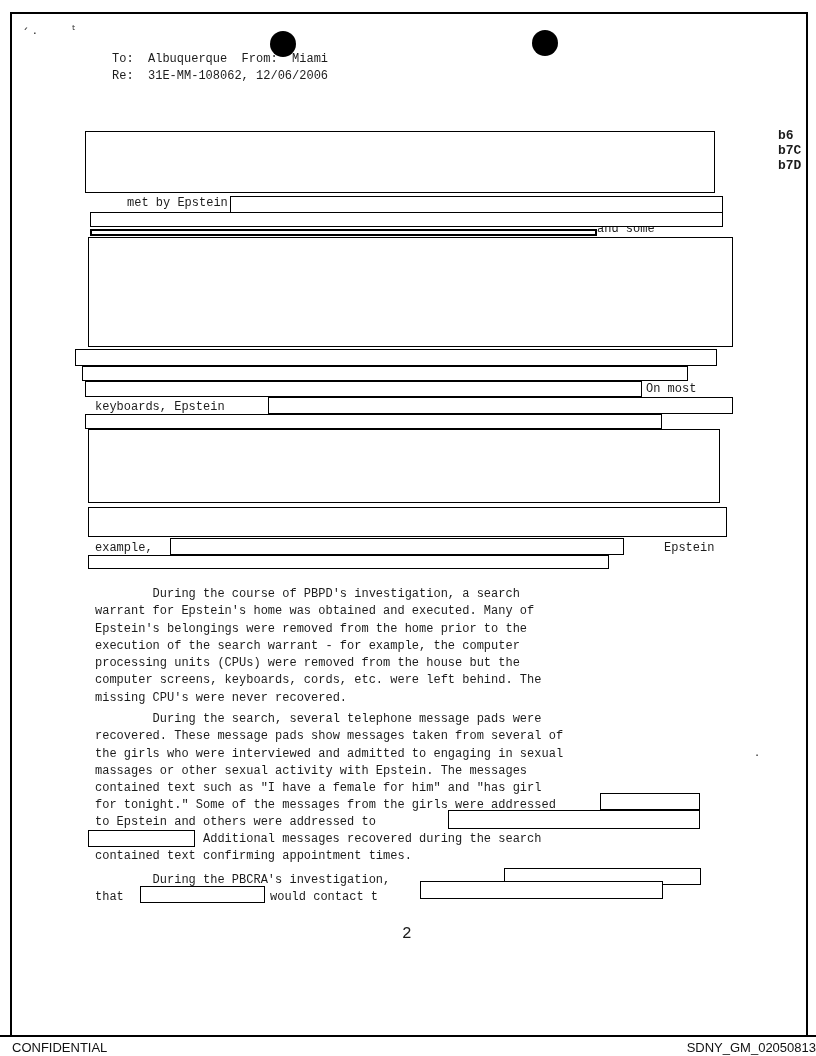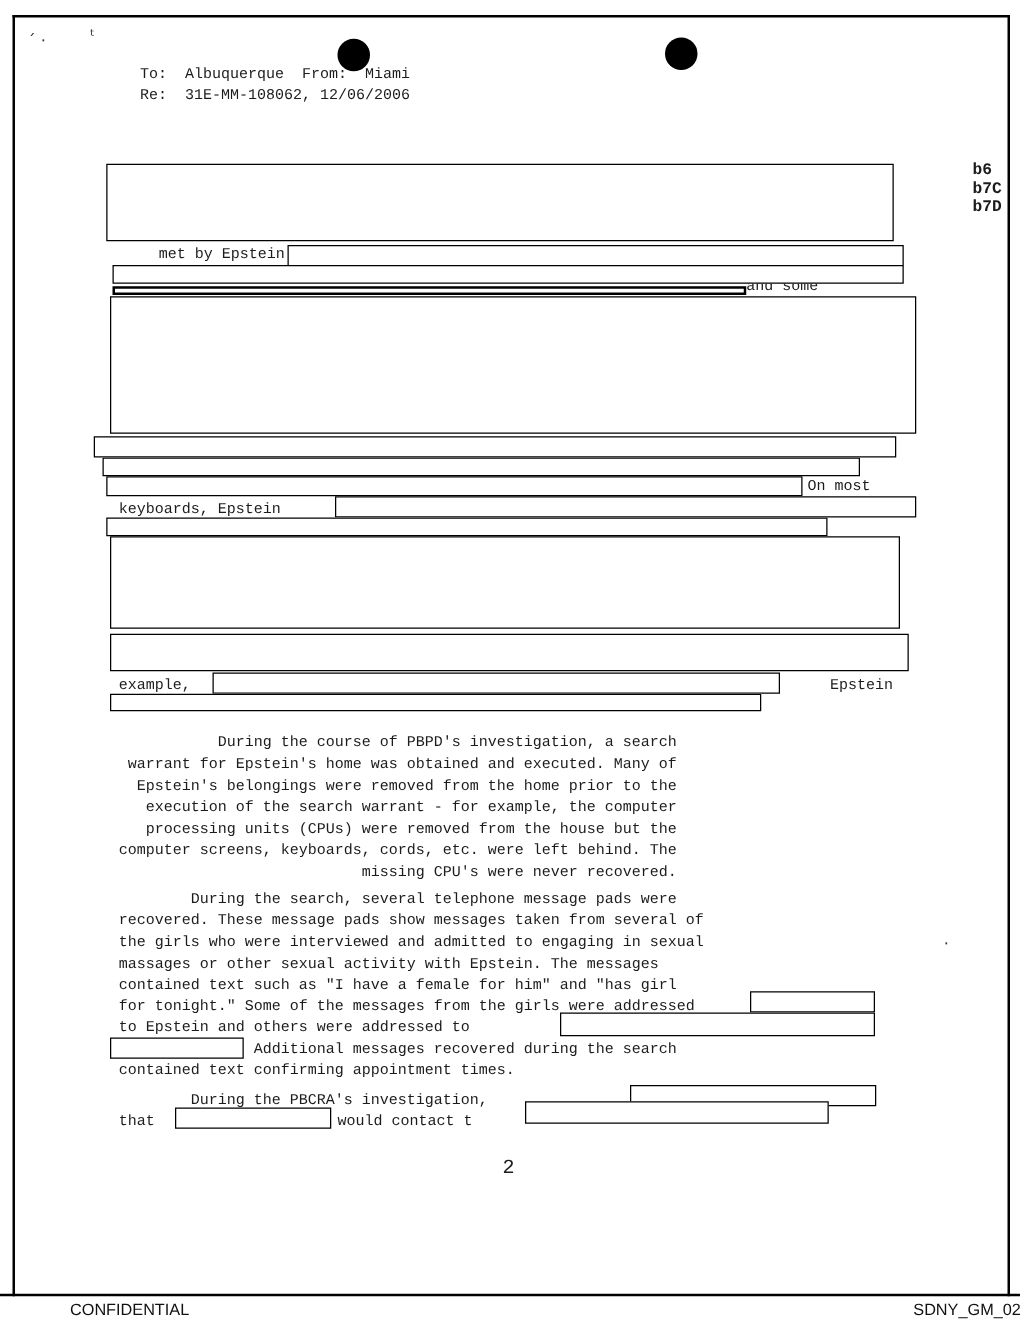--- a/index.html
+++ b/index.html
@@ -37,21 +37,21 @@
     position:absolute;font-size:13px;color:#333;z-index:2;
     font-family:"DejaVu Sans",sans-serif;
   }
   .codes{
     position:absolute;left:778px;top:128px;font-size:13px;line-height:15px;
     font-weight:bold;z-index:3;
   }
   .footer-text{
     position:absolute;top:1040px;font-size:13px;
     font-family:"Liberation Sans","DejaVu Sans",sans-serif;
-    color:#111;z-index:3;margin-left:44px;
+    color:#111;z-index:3;
   }
   .pagenum{position:absolute;left:402px;top:925px;font-size:16px;z-index:3;}
 </style>
 </head>
 <body>
 
 <div class="page">
 
   <div class="frame"></div>
   <div class="bottom-rule"></div>
@@ -87,21 +87,21 @@
   <div class="rbox" style="left:170px;top:538px;width:454px;height:17px;"></div>
   <div class="rbox" style="left:88px;top:555px;width:521px;height:14px;"></div>
 
   <div class="t" style="left:95px;top:195px;padding-left:32px;">met by Epstein</div>
   <div class="t" style="left:597px;top:221px;">and some</div>
   <div class="t" style="left:646px;top:381px;">On most</div>
   <div class="t" style="left:95px;top:399px;">keyboards, Epstein</div>
   <div class="t" style="left:95px;top:540px;">example,</div>
   <div class="t" style="left:664px;top:540px;">Epstein</div>
 
-  <div class="t" style="left:95px;top:586px;text-align:right;">        During the course of PBPD's investigation, a search
+  <div class="t" style="left:95px;top:586px;">        During the course of PBPD's investigation, a search
 warrant for Epstein's home was obtained and executed. Many of
 Epstein's belongings were removed from the home prior to the
 execution of the search warrant - for example, the computer
 processing units (CPUs) were removed from the house but the
 computer screens, keyboards, cords, etc. were left behind. The
 missing CPU's were never recovered.</div>
 
   <div class="t" style="left:95px;top:711px;">        During the search, several telephone message pads were
 recovered. These message pads show messages taken from several of
 the girls who were interviewed and admitted to engaging in sexual

